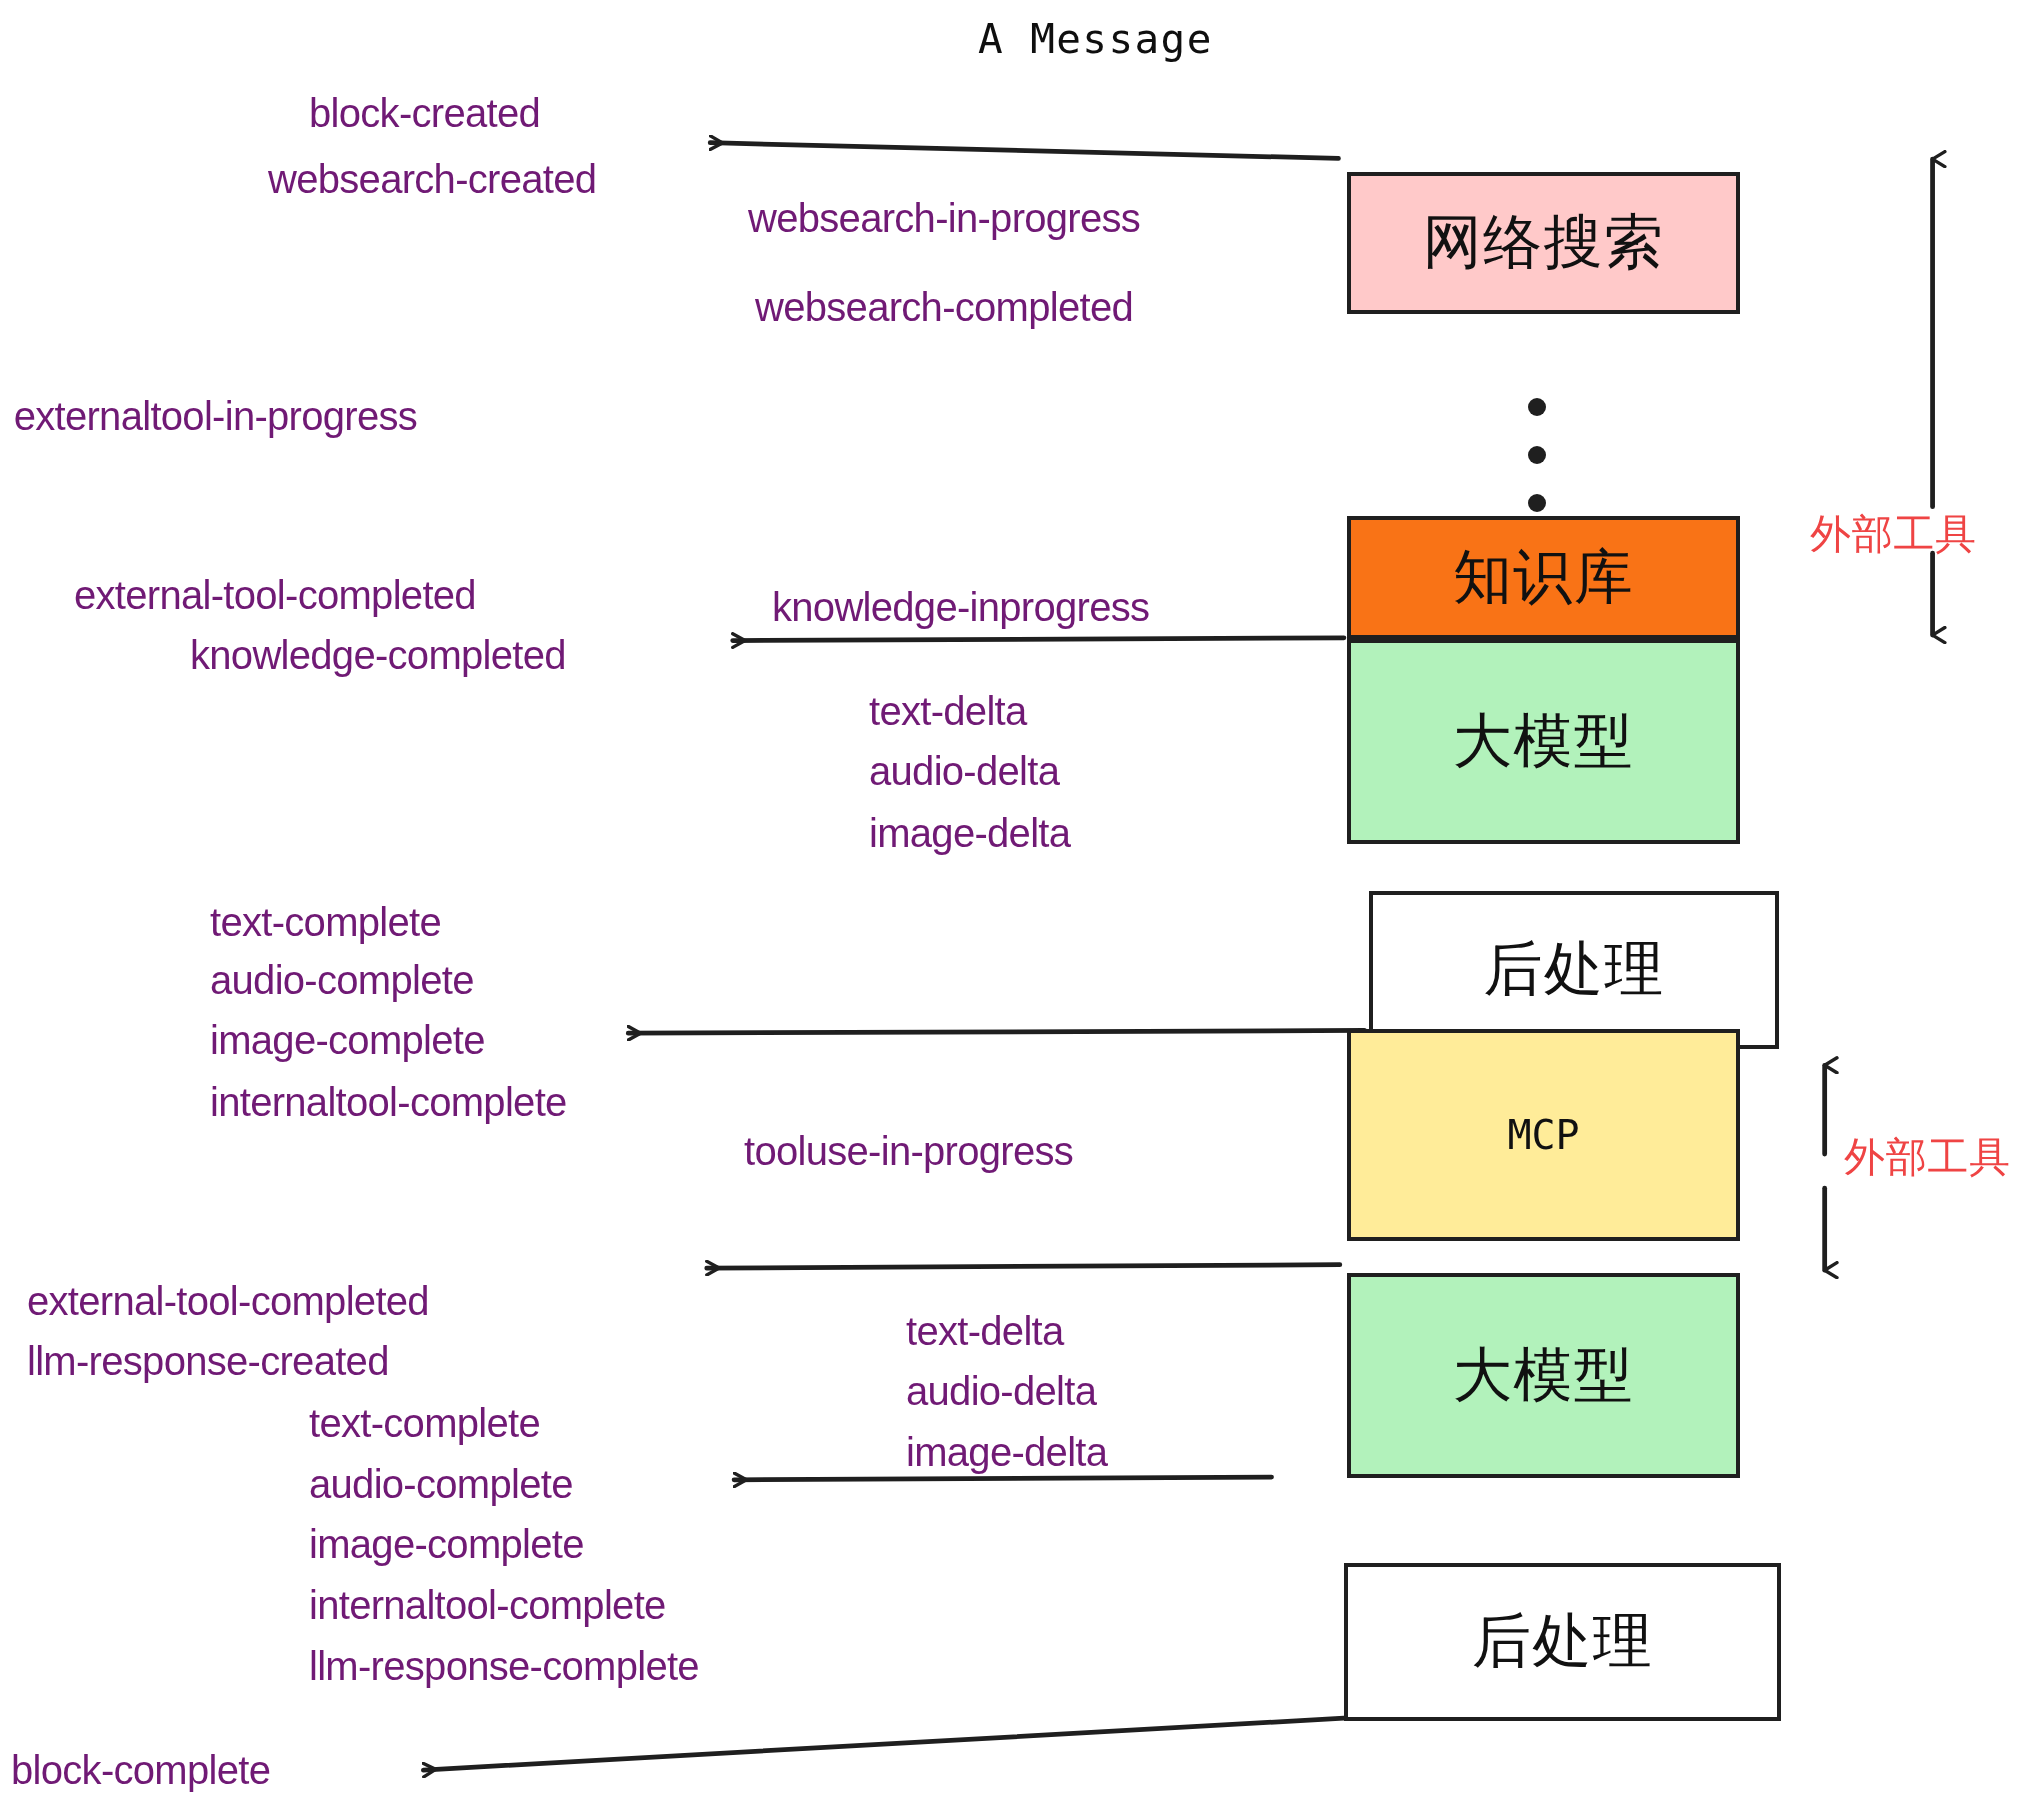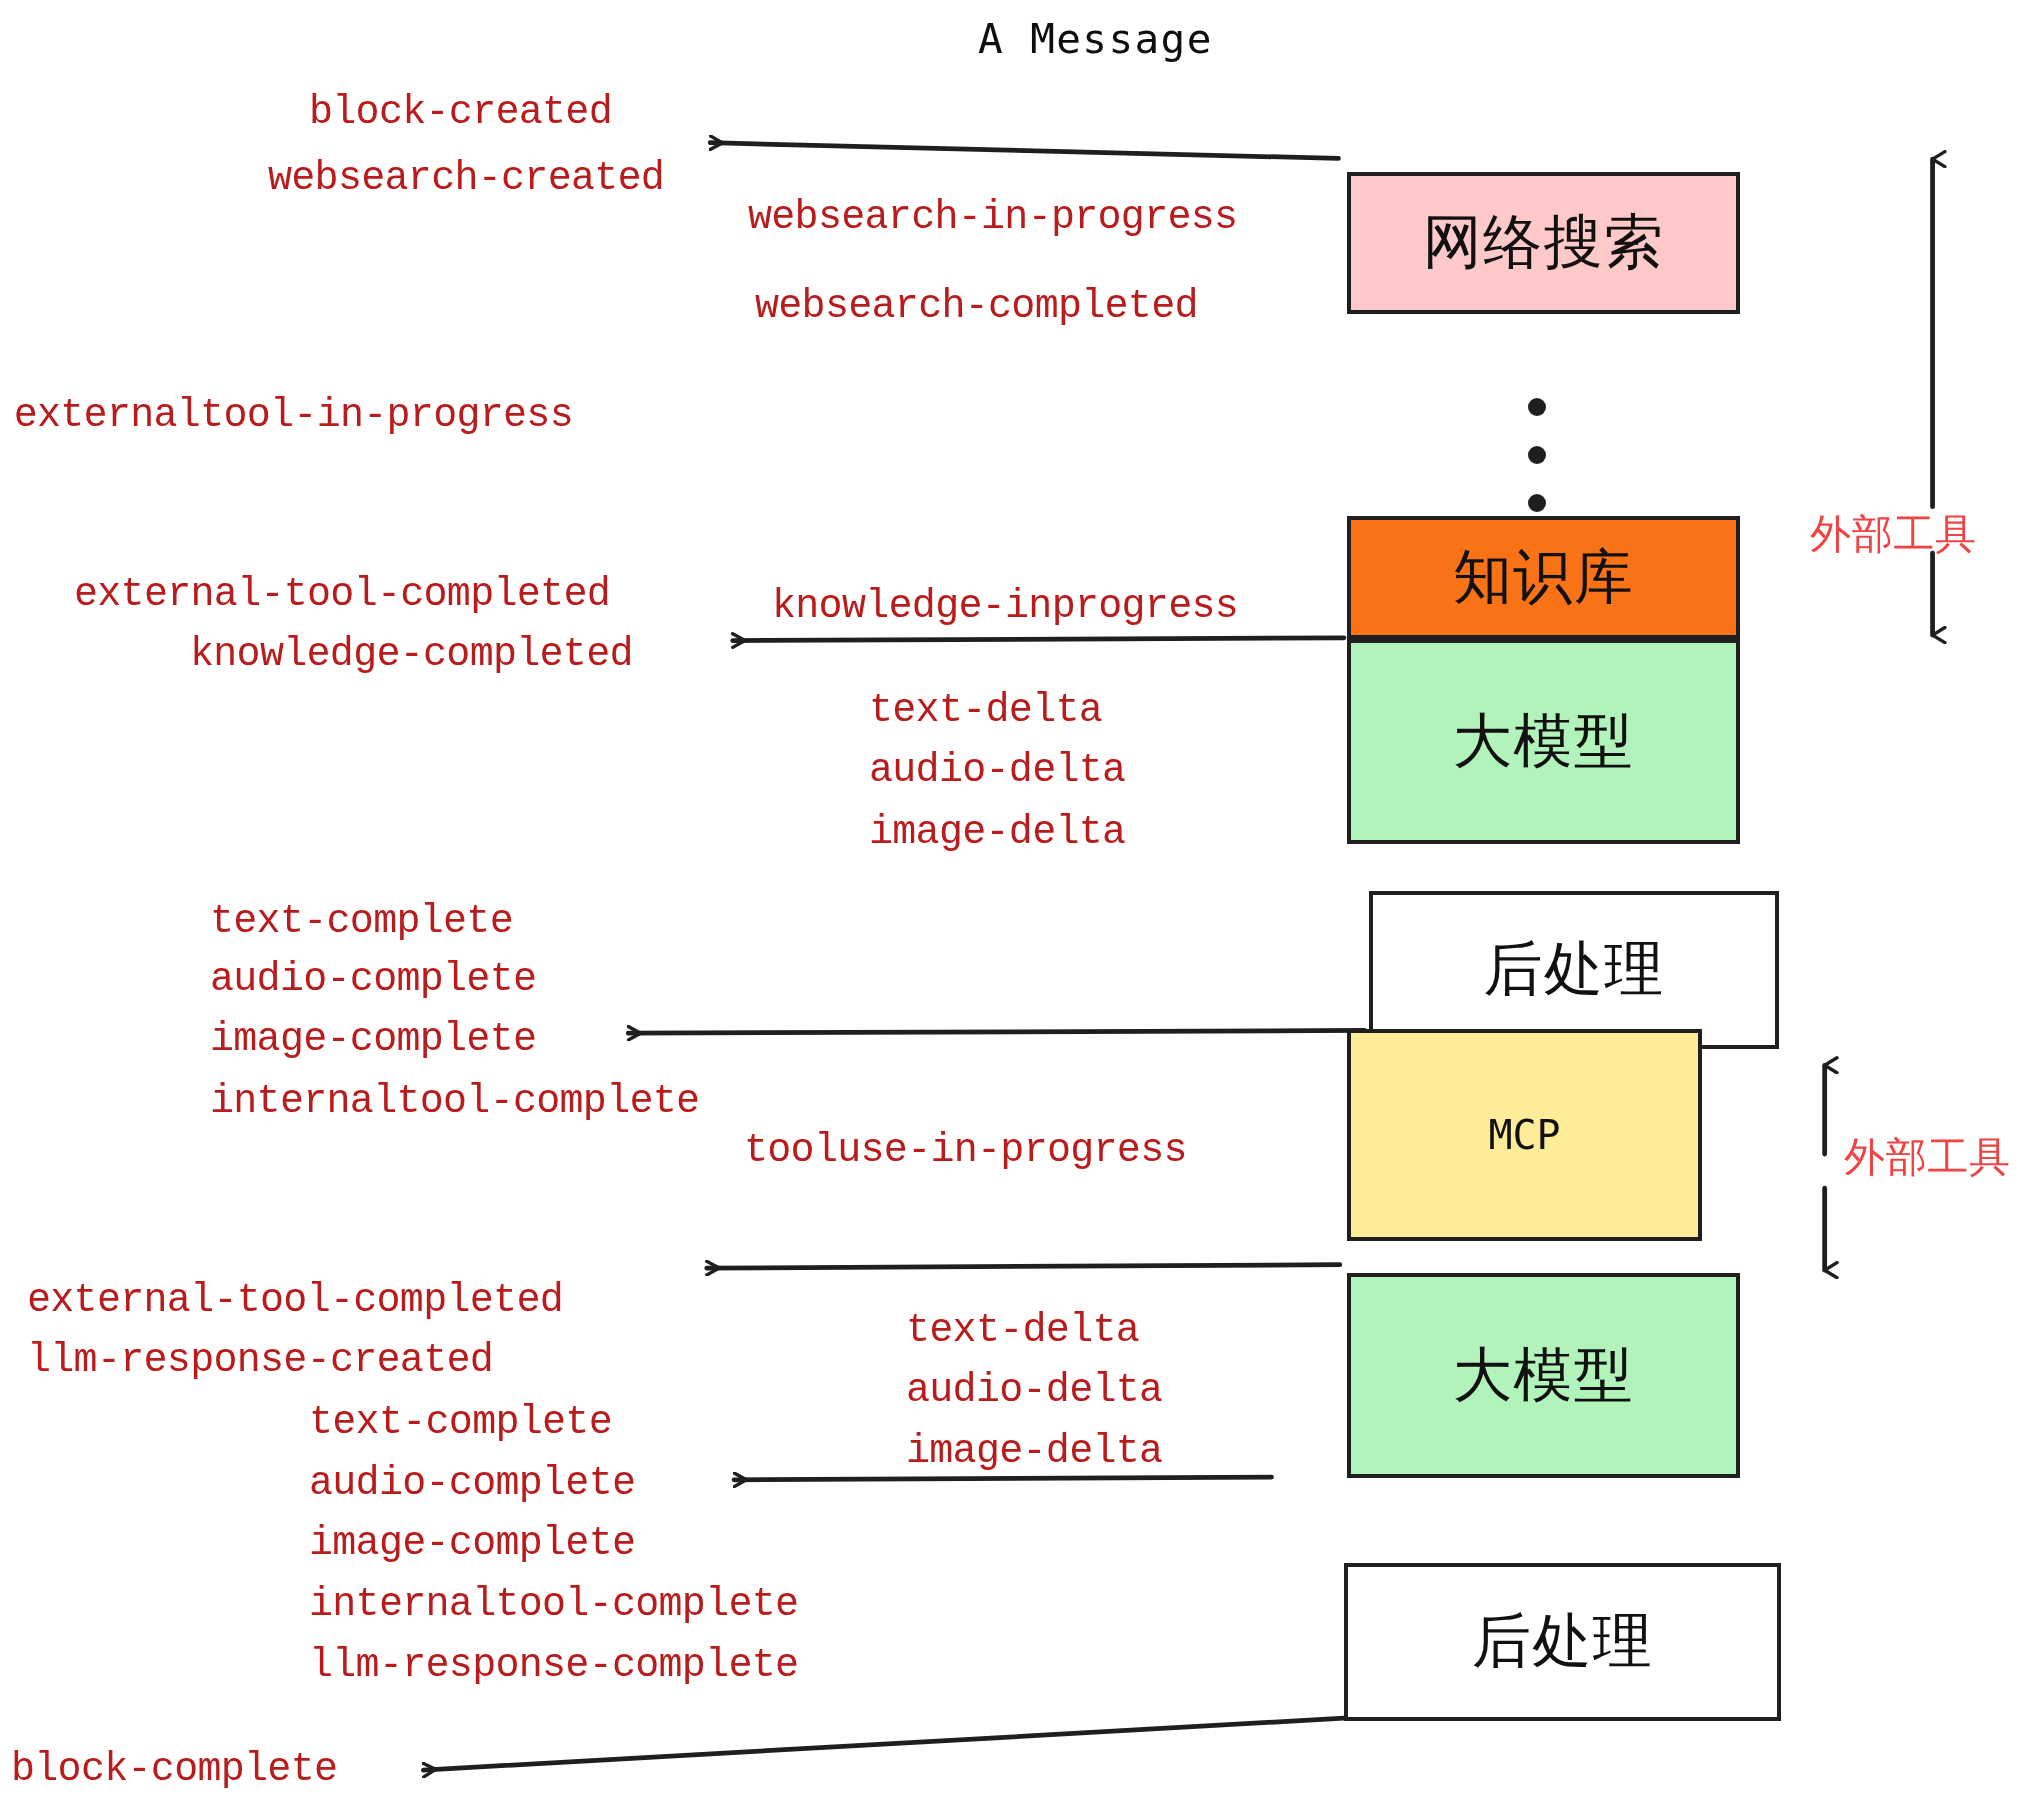--- a/index.html
+++ b/index.html
@@ -19,24 +19,24 @@
   #svg-layer {
     position: absolute;
     left: 0;
     top: 0;
     width: 2035px;
     height: 1796px;
     pointer-events: none;
   }
   .evt {
     position: absolute;
-    font-family: Liberation Mono, monospace;
+    font-family: Liberation Sans, sans-serif;
     font-size: 40px;
     line-height: 1;
-    color: #b91c1c;
+    color: #701a75;
     white-space: nowrap;
     letter-spacing: -0.7px;
   }
   .title {
     position: absolute;
     font-family: "DejaVu Sans Mono", "Liberation Mono", monospace;
     font-size: 41px;
     color: #0f0f0f;
     white-space: nowrap;
     letter-spacing: 1.4px;
@@ -160,21 +160,21 @@
   </div>
 
   <div class="node" style="left:1347px; top:639px; width:393px; height:205px; background:#B2F2BB;">
     <span>大模型</span>
   </div>
 
   <div class="node" style="left:1369px; top:891px; width:410px; height:158px; background:#FFFFFF;">
     <span>后处理</span>
   </div>
 
-  <div class="node mono-label" style="left:1347px; top:1029px; width:355px; height:212px; background:#FFEC99;">
+  <div class="node mono-label" style="left:1347px; top:1029px; width:393px; height:212px; background:#FFEC99;">
     <span>MCP</span>
   </div>
 
   <div class="node" style="left:1347px; top:1273px; width:393px; height:205px; background:#B2F2BB;">
     <span>大模型</span>
   </div>
 
   <div class="node" style="left:1344px; top:1563px; width:437px; height:158px; background:#FFFFFF;">
     <span>后处理</span>
   </div>

